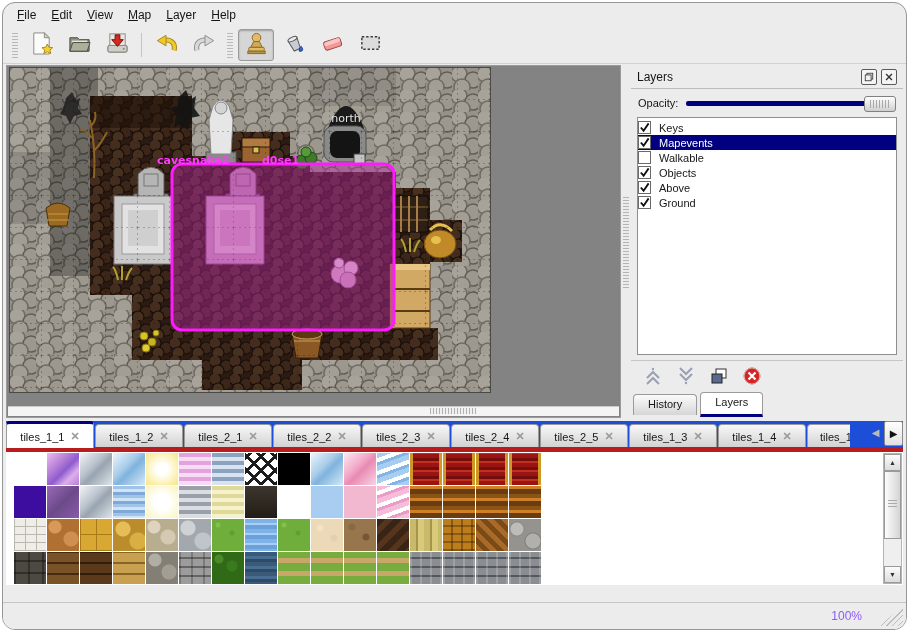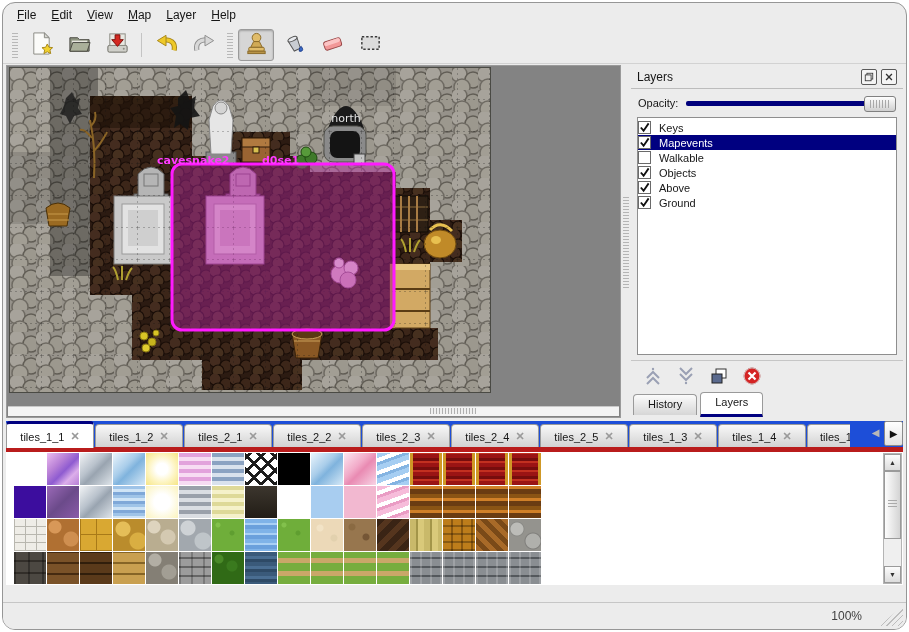--- a/index.html
+++ b/index.html
@@ -79,21 +79,21 @@
   .vs-btn{position:absolute;left:0;right:0;height:15px;background:linear-gradient(#fcfcfc,#dcdcdc);
     border:1px solid #9a9a9a;display:flex;align-items:center;justify-content:center;font-size:7px;color:#333;}
   .vs-up{top:0;} .vs-down{bottom:0;}
   .vs-thumb{position:absolute;left:0;right:0;top:17px;height:66px;border:1px solid #9a9a9a;
     background:linear-gradient(90deg,#fdfdfd,#d4d4d4);}
   .vs-thumb::after{content:"";position:absolute;left:3px;right:3px;top:28px;height:7px;
     background:repeating-linear-gradient(0deg,#aaa 0 1px,transparent 1px 3px);}
   
   .statusbar{position:absolute;left:0;right:0;bottom:0;height:26px;background:#ececec;border-top:1px solid #c6c6c6;
     display:flex;align-items:center;border-radius:0 0 9px 9px;}
-  .zoom-level{margin-left:auto;margin-right:44px;font-size:12px;color:#404040;}
+  .zoom-level{margin-left:auto;margin-right:44px;font-size:12px;color:#8b5cf6;}
   .resize-grip{position:absolute;right:3px;bottom:3px;width:24px;height:20px;
     background:repeating-linear-gradient(135deg,transparent 0 3px,#bdbdbd 3px 4px);
     clip-path:polygon(100% 0,100% 100%,0 100%);}
 </style>
 </head>
 <body>
 
 <div class="window">
 
   <div class="menubar">

